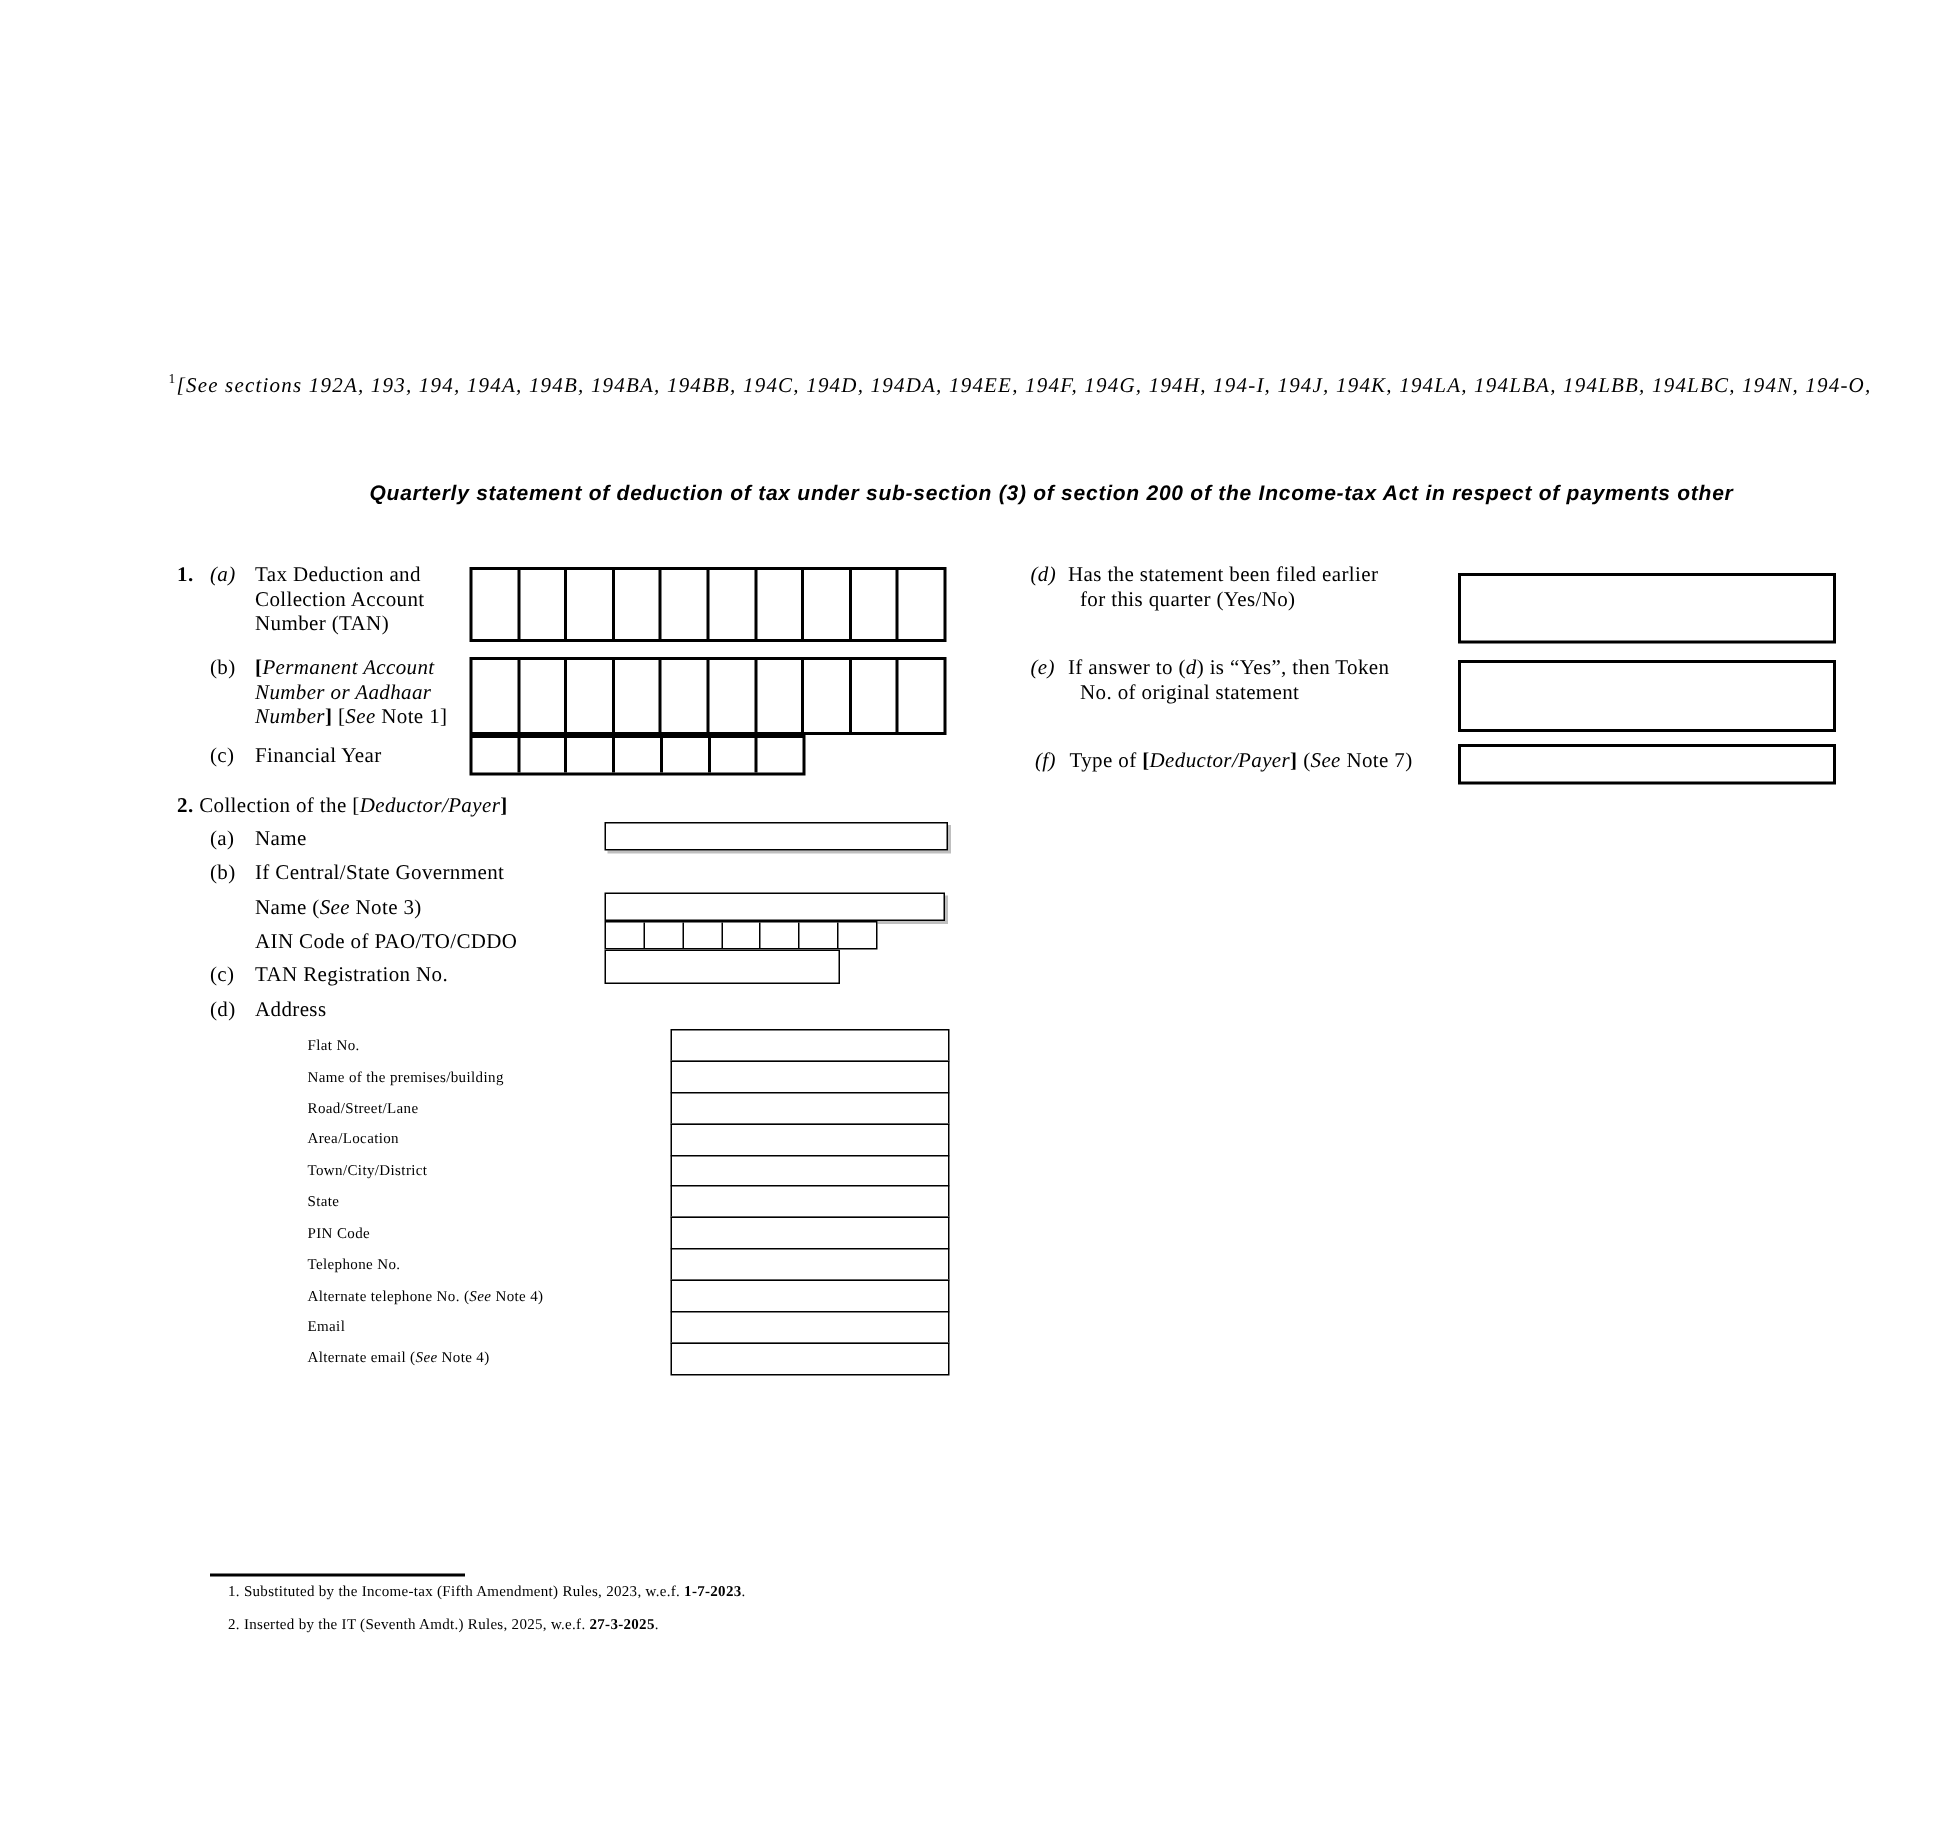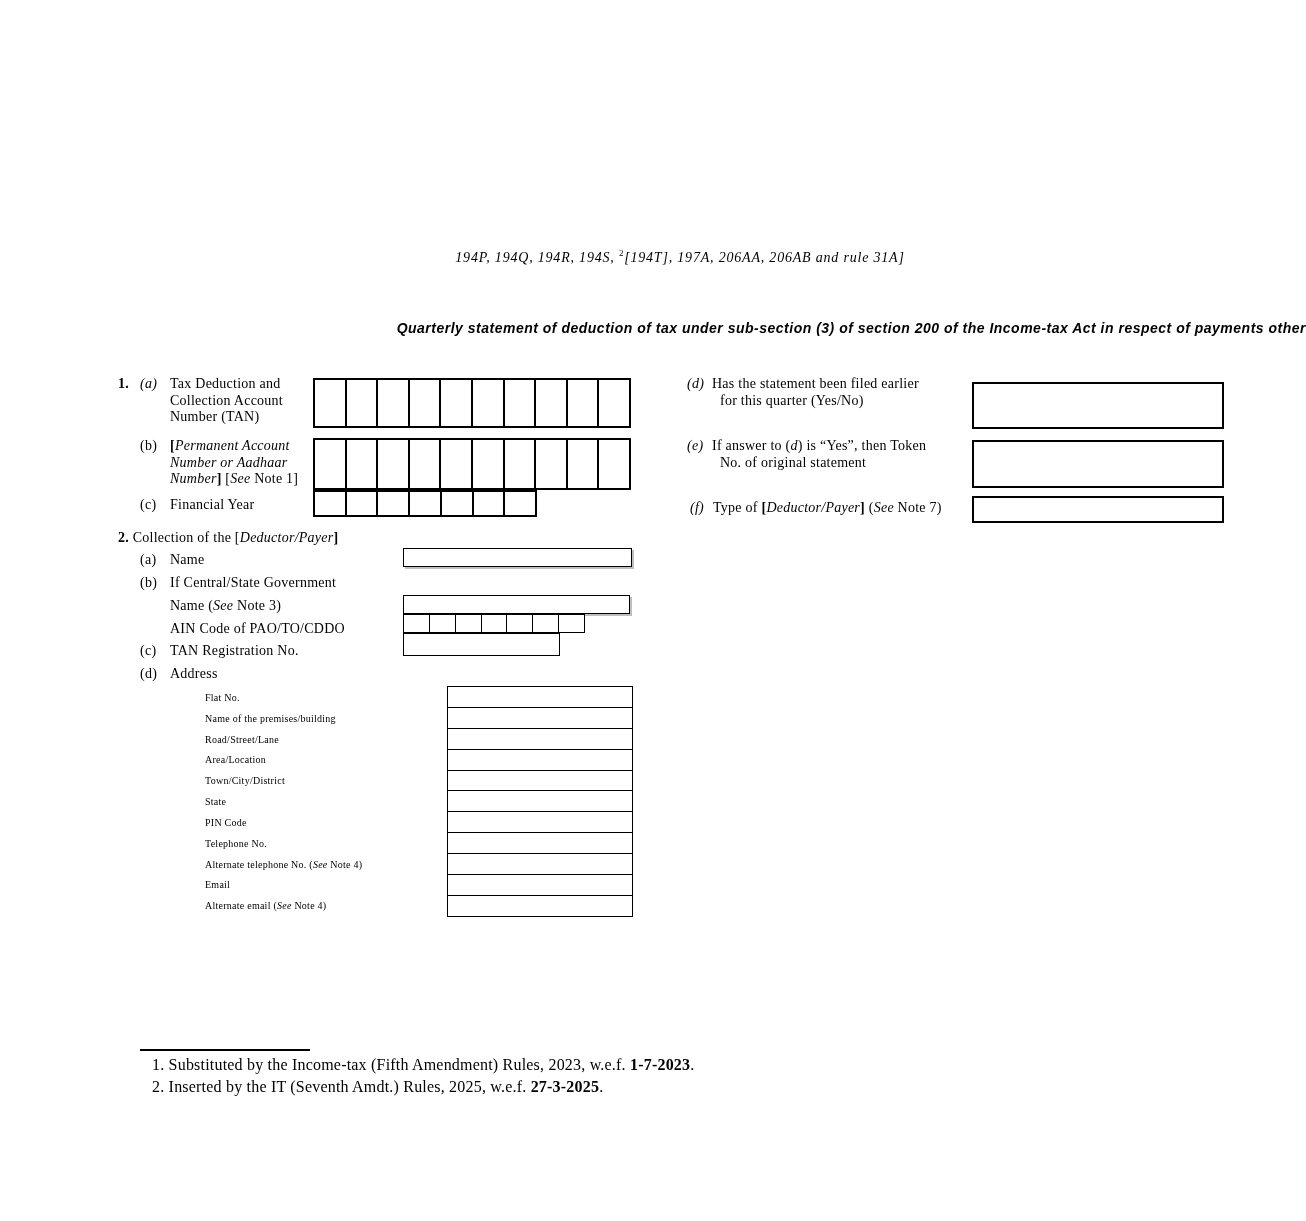--- a/index.html
+++ b/index.html
@@ -20,21 +20,21 @@
     font-weight:bold; font-size:16.5px; letter-spacing:.4px;
     text-align:center;
   }
   .sections {
     font-style:italic; font-size:14px; letter-spacing:.8px;
     text-align:center; line-height:25px;
   }
   .subtitle {
     font-family:"Liberation Sans", sans-serif;
     font-weight:bold; font-style:italic; font-size:14px; letter-spacing:.5px;
-    text-align:right; line-height:24px;
+    text-align:center; line-height:24px;
   }
 
   .lbl { font-size:14px; letter-spacing:.25px; line-height:16.5px; }
   .nowrap { white-space:nowrap; }
   .indent2 { padding-left:8px; }
 
   .grid { display:flex; border:2px solid #000; background:#fff; }
   .grid .cell { flex:1 1 0; border-right:2px solid #000; }
   .grid .cell:last-child { border-right:0; }
   .grid.thin { border-width:1px; }
@@ -42,30 +42,30 @@
 
   .bigbox { border:2px solid #000; background:#fff; }
   .inbox  { border:1px solid #000; background:#fff; box-shadow:2px 2px 0 rgba(0,0,0,.25); }
   .plainbox { border:1px solid #000; background:#fff; }
 
   .addr-label { height:20.82px; line-height:20.82px; font-size:10px; letter-spacing:.25px; white-space:nowrap; }
   .addr-box { width:186px; height:21.9px; border:1px solid #000; background:#fff; }
   .addr-box + .addr-box { margin-top:-1px; }
 
   .fn-rule { border-top:2px solid #000; height:0; }
-  .fn { font-size:16px; letter-spacing:.2px; }
+  .fn { font-size:10px; letter-spacing:.2px; }
 </style>
 </head>
 <body>
 
 <div class="page">
 
 
   <div class="abs sections" style="left:90px; top:245px; width:1180px;">
-    <div><span>194P, 194Q, 194R, 194S, </span><sup>2</sup><span>[194T], 197A, 206AA, 206AB and rule 31A]</span></div>
+    <div><sup>1</sup><span>[See sections 192A, 193, 194, 194A, 194B, 194BA, 194BB, 194C, 194D, 194DA, 194EE, 194F, 194G, 194H, 194-I, 194J, 194K, 194LA, 194LBA, 194LBB, 194LBC, 194N, 194-O,</span></div>
   </div>
 
   <div class="abs subtitle" style="left:96px; top:316px; width:1210px;">
     <div>Quarterly statement of deduction of tax under sub-section (3) of section 200 of the Income-tax Act in respect of payments other</div>
   </div>
 
   <div class="abs lbl b" style="left:118px; top:376px;">1.</div>
 
   <div class="abs lbl it" style="left:140px; top:376px;">(a)</div>
   <div class="abs lbl" style="left:170px; top:376px; width:135px;">Tax Deduction and Collection Account Number (TAN)</div>

